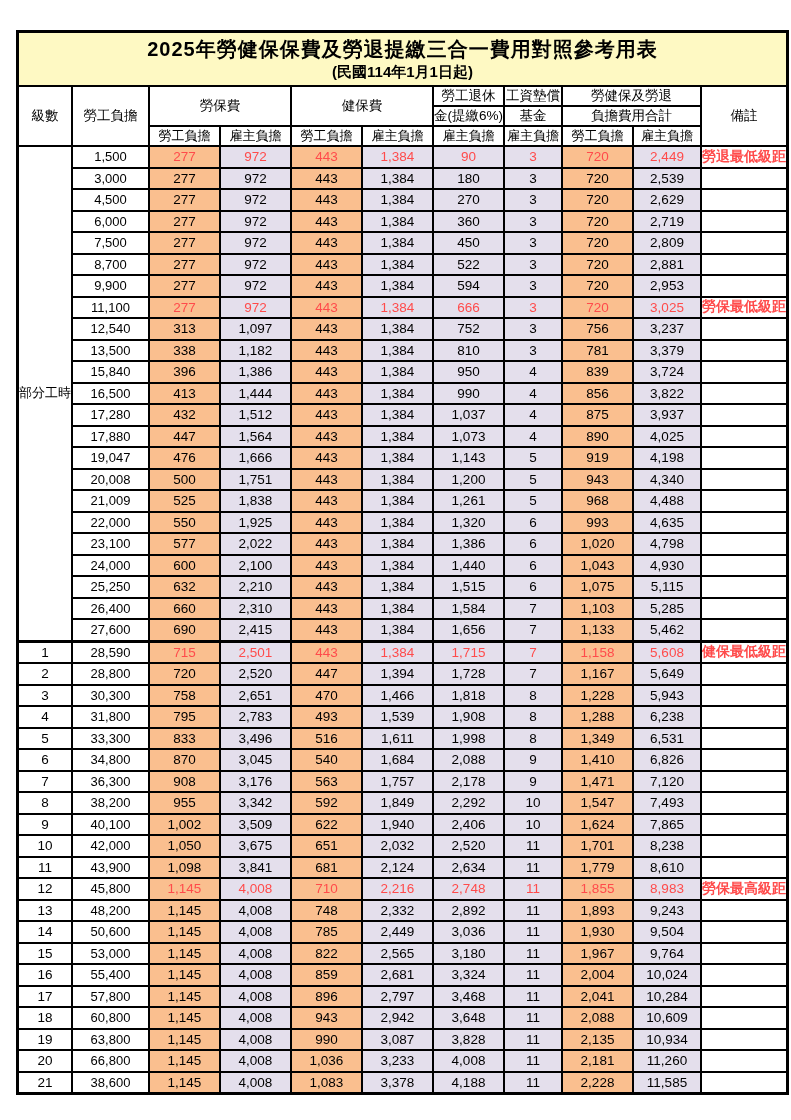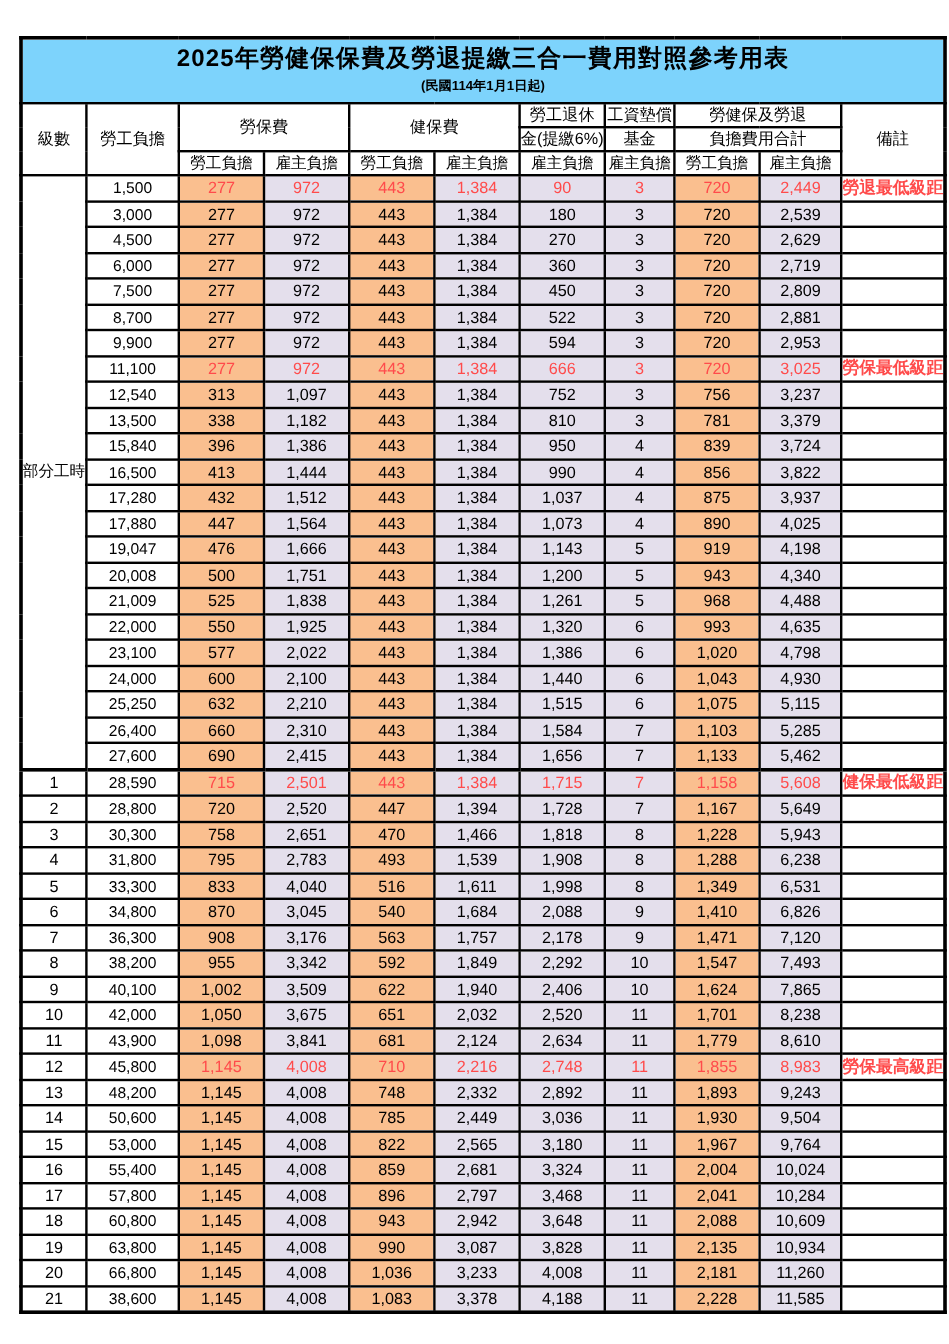--- a/index.html
+++ b/index.html
@@ -6,23 +6,23 @@
   body{
     width:791px;height:1120px;background:#ffffff;position:relative;
     font-family:"Liberation Sans","DejaVu Sans",sans-serif;color:#000;
   }
   .sheet{position:absolute;left:16px;top:30px;}
   table{border-collapse:collapse;table-layout:fixed;border:3px solid #000;}
   th,td{
     border:2px solid #000;text-align:center;vertical-align:middle;
     padding:0;overflow:hidden;white-space:nowrap;
   }
-  .title-cell{height:52px;background:#7dd3fc;}
+  .title-cell{height:52px;background:#fef9c3;}
   .t1{font-size:20px;font-weight:700;line-height:26px;letter-spacing:1px;}
-  .t2{font-size:11px;font-weight:700;line-height:20px;text-align:center;}
+  .t2{font-size:15px;font-weight:700;line-height:20px;text-align:center;}
   .hrow th{height:18px;font-size:13.5px;font-weight:400;background:#fff;}
   .hrow.sub th{font-size:13px;}
   .emp{background:var(--emp-bg,#FABF8F);}
   .er{background:var(--er-bg,#E4DFEC);}
   tbody td{height:19.5px;font-size:13.5px;font-weight:500;background:#fff;}
   td.level{font-size:13.5px;}
   td.part-time{font-size:13px;letter-spacing:0;margin-left:20px;}
   td.bracket{font-size:13px;}
   td.v{font-size:13.5px;}
   td.remark{font-size:14px;font-weight:700;color:var(--hl,#FF4B4B);}
@@ -407,21 +407,21 @@
           <td class="v er">1,908</td>
           <td class="v er">8</td>
           <td class="v emp">1,288</td>
           <td class="v er">6,238</td>
           <td class="remark"></td>
         </tr>
         <tr>
           <td class="level">5</td>
           <td class="bracket">33,300</td>
           <td class="v emp">833</td>
-          <td class="v er">4,040</td>
+          <td class="v er">3,496</td>
           <td class="v emp">516</td>
           <td class="v er">1,611</td>
           <td class="v er">1,998</td>
           <td class="v er">8</td>
           <td class="v emp">1,349</td>
           <td class="v er">6,531</td>
           <td class="remark"></td>
         </tr>
         <tr>
           <td class="level">6</td>

